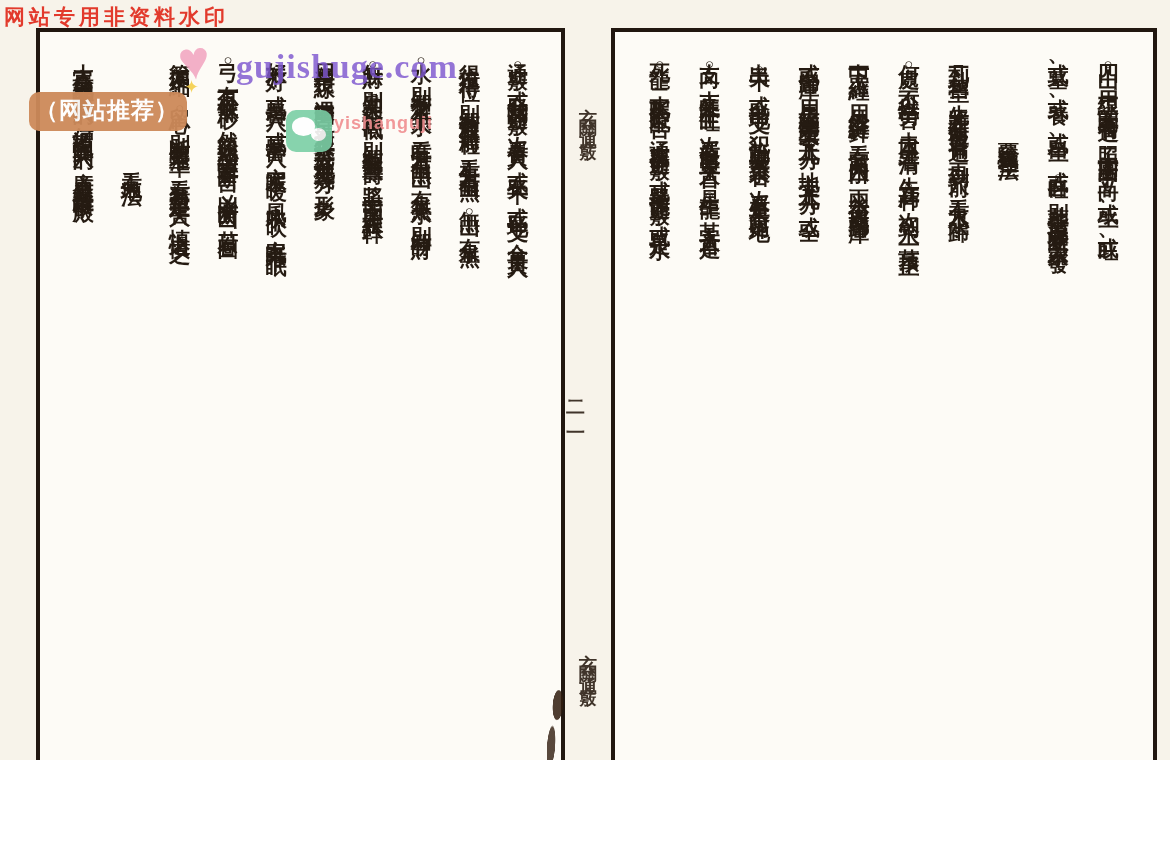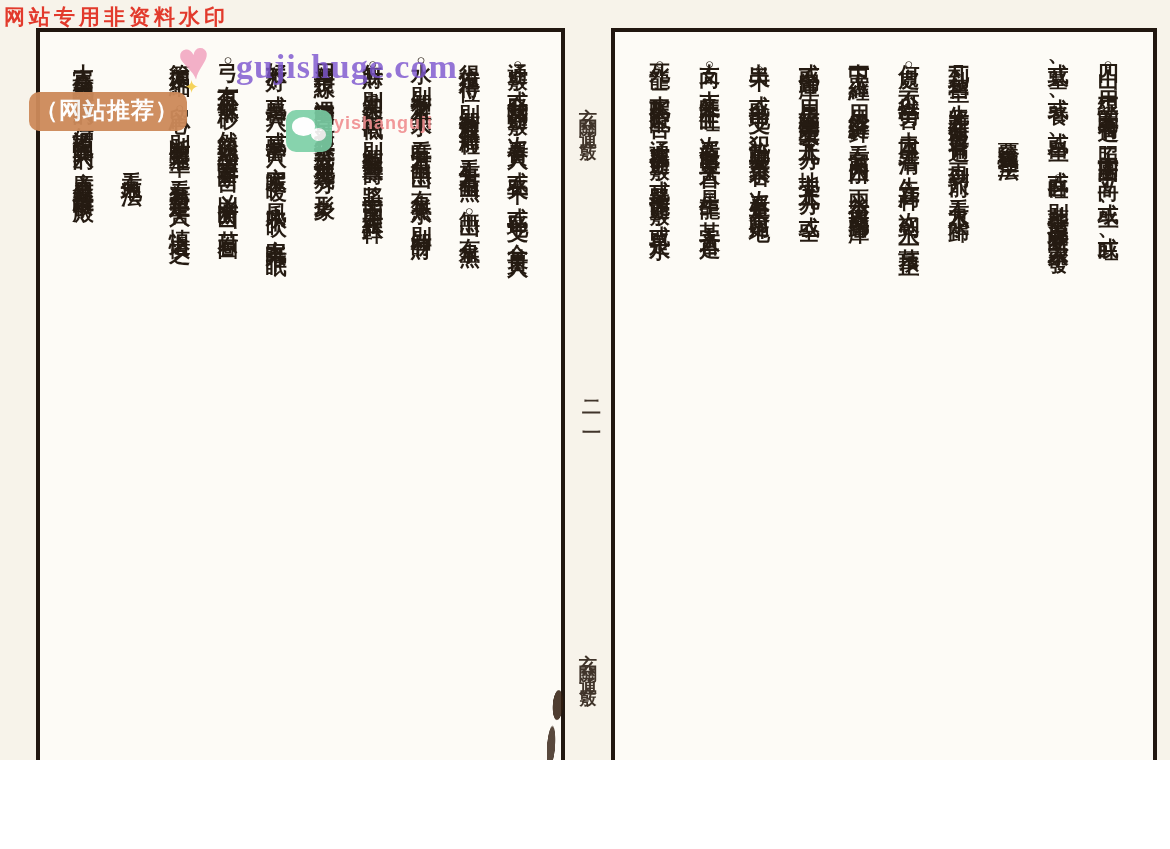--- a/index.html
+++ b/index.html
@@ -19,21 +19,21 @@
   .mk{font-size:15px;letter-spacing:2px;}           
   .small-ins{font-size:12px;letter-spacing:1px;}    
   #right-page .title-col{padding-top:78px;}
   #left-page .title-col{padding-top:108px;}
 
   
   .gutter-label{position:absolute;writing-mode:vertical-rl;text-orientation:upright;
                 font-size:18px;letter-spacing:11px;color:#40342a;font-weight:bold;}
   #gutter-top{left:576px;top:94px;}
   #gutter-bottom{left:576px;top:640px;}
-  #page-number{position:absolute;left:566px;top:394px;width:42px;text-align:right;
+  #page-number{position:absolute;left:566px;top:394px;width:42px;text-align:left;
                font-size:19px;letter-spacing:7px;color:#40342a;font-weight:bold;}
 
   
   #corner-watermark{position:absolute;left:4px;top:3px;font-size:21px;font-weight:bold;
                     color:var(--corner,#e23a2c);letter-spacing:4px;z-index:7;
                     font-family:"Liberation Sans",sans-serif;}
   #promo-badge{position:absolute;left:29px;top:52px;z-index:7;background:var(--badge_bg,#cd8a5a);
                color:var(--badge_text,#fff);font-size:23px;font-weight:bold;letter-spacing:1px;
                padding:3px 8px 5px 6px;border-radius:10px;font-family:"Liberation Sans",sans-serif;
                opacity:.95;margin-top:40px;}

